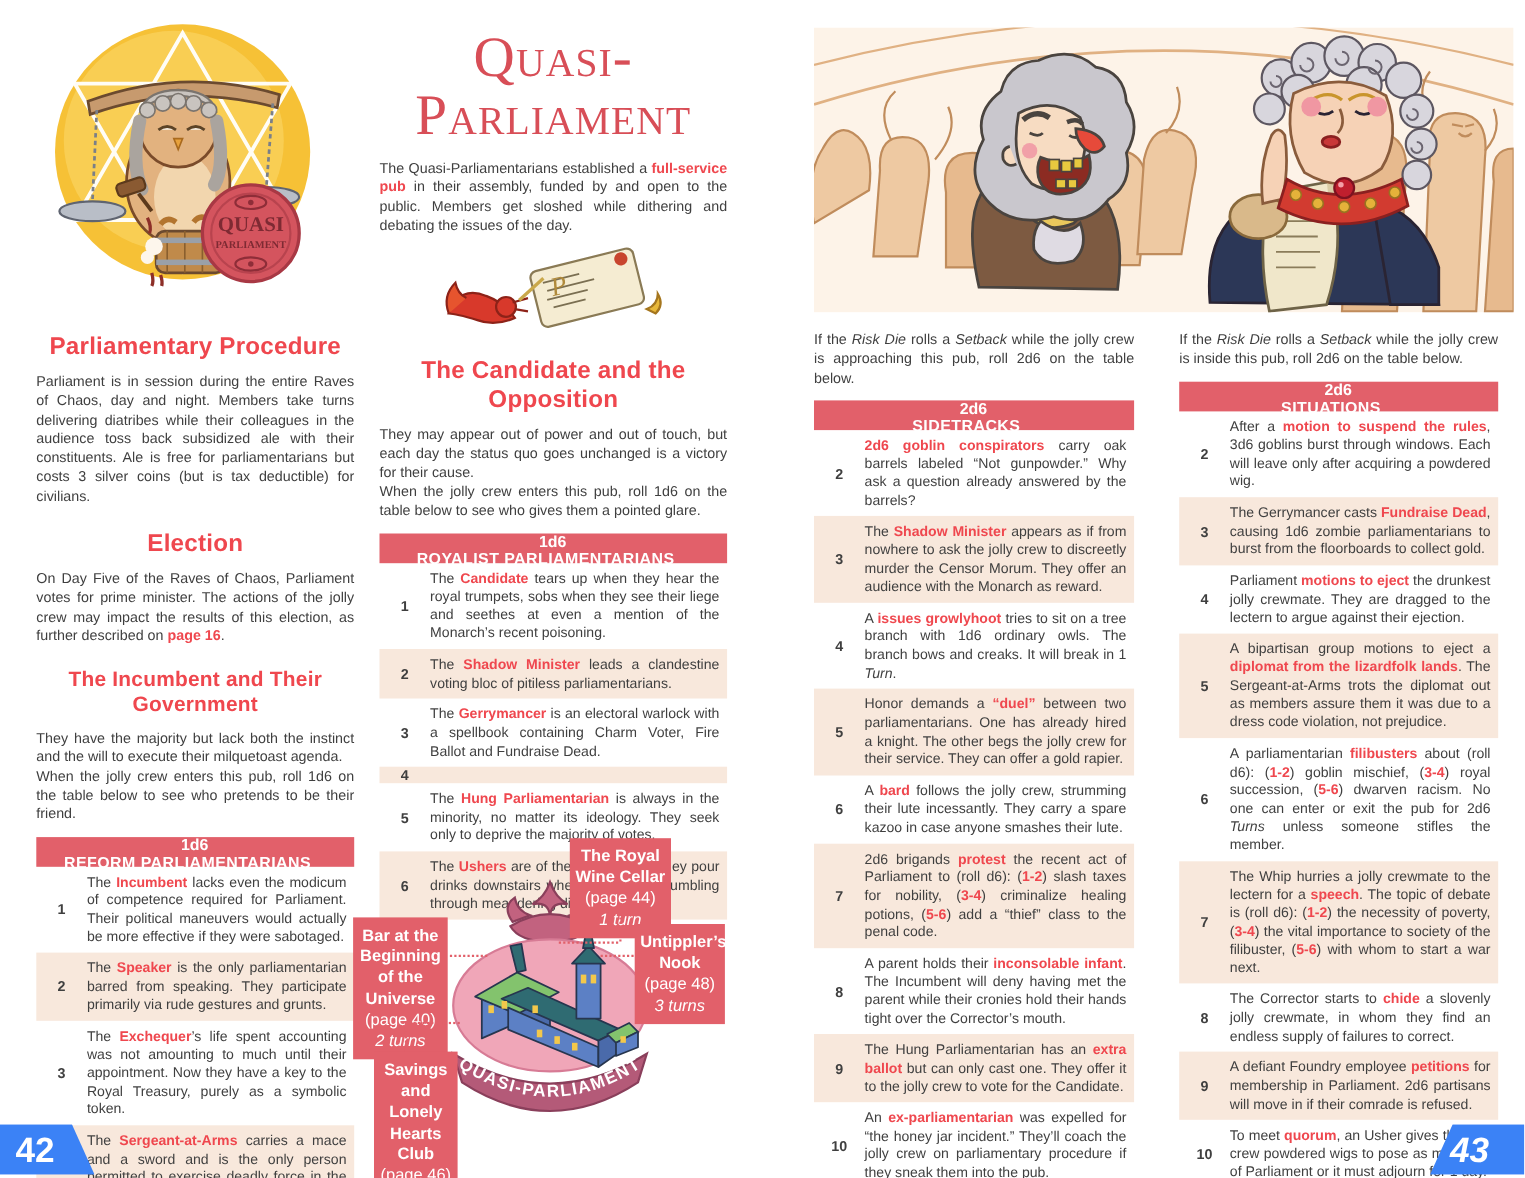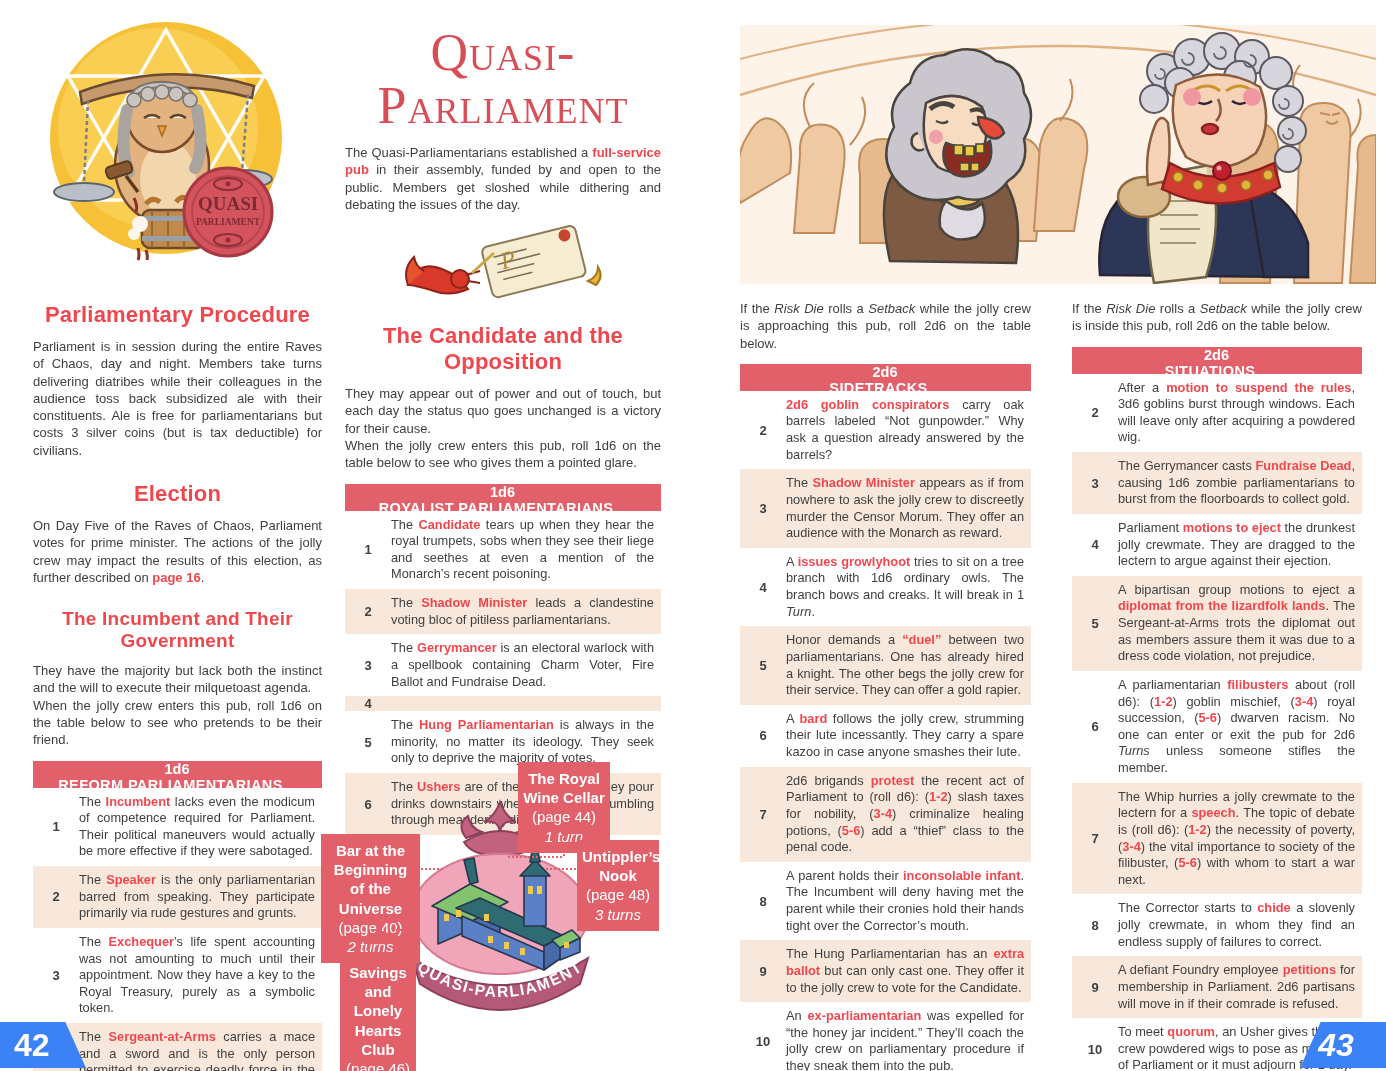--- a/index.html
+++ b/index.html
@@ -256,21 +256,21 @@
       <textPath href="#bannerArc" startOffset="50%" text-anchor="middle">QUASI-PARLIAMENT</textPath>
     </text>
   </svg>
 </div>
 
 <div class="map-label" style="left:518px; top:762px; width:92px;">
   <div class="name">The Royal Wine Cellar</div>
   <div class="pg">(page 44)</div>
   <div class="turns">1 turn</div>
 </div>
-<div class="map-label" style="left:321px; top:834px; width:99px;">
+<div class="map-label" style="left:321px; top:834px; width:86px;">
   <div class="name">Bar at the Beginning of the Universe</div>
   <div class="pg">(page 40)</div>
   <div class="turns">2 turns</div>
 </div>
 <div class="map-label" style="left:577px; top:840px; width:82px;">
   <div class="name">Untippler’s Nook</div>
   <div class="pg">(page 48)</div>
   <div class="turns">3 turns</div>
 </div>
 <div class="map-label" style="left:340px; top:956px; width:76px;">

